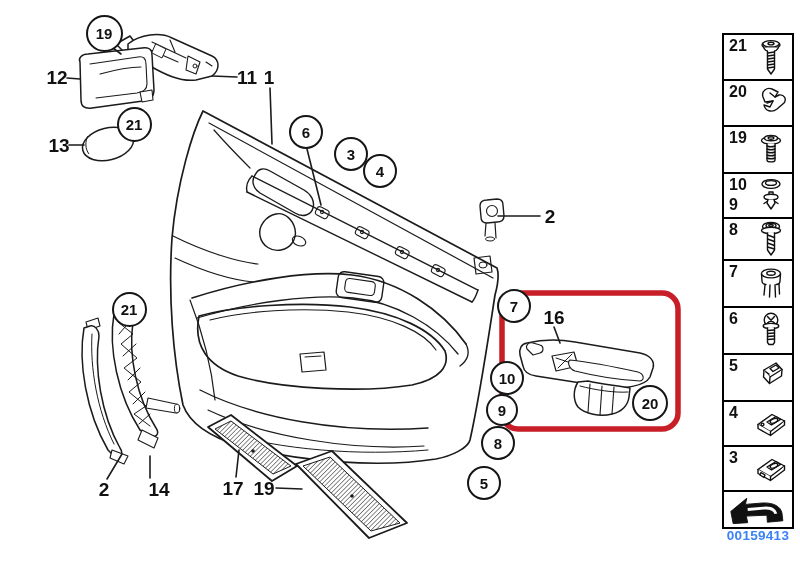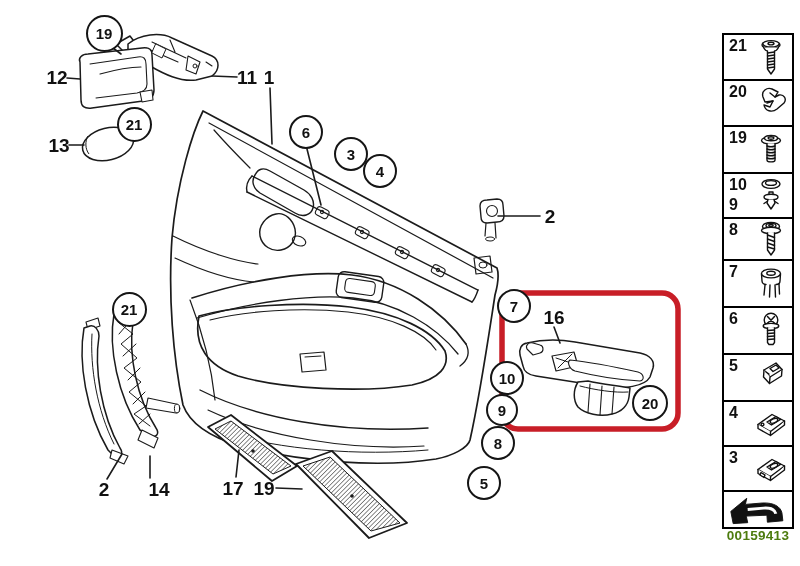--- a/index.html
+++ b/index.html
@@ -11,21 +11,21 @@
           font-weight:bold;font-size:15px;line-height:1;color:#111;cursor:pointer;}
   .plain-label{position:absolute;transform:translate(-50%,-50%);font-weight:bold;font-size:19px;
           line-height:1;color:#111;white-space:nowrap;cursor:pointer;}
   .legend{position:absolute;left:722px;top:0;width:74px;height:566px;}
   .legend-cell{position:absolute;left:0;width:72px;background:#fff;border:2px solid #000;
           box-sizing:border-box;}
   .legend-num{position:absolute;left:5px;font-weight:bold;font-size:16px;line-height:1;color:#111;}
   .legend-icon{position:absolute;right:1px;top:50%;transform:translateY(-50%);display:block;height:40px;}
   .legend-icon.wide{right:2px;height:30px;}
   .part-number{position:absolute;left:718px;top:528px;width:80px;text-align:center;
-          font-size:13.5px;font-weight:bold;letter-spacing:.3px;color:#4d7c0f;}
+          font-size:13.5px;font-weight:bold;letter-spacing:.3px;color:#3b82f6;}
 </style>
 </head>
 <body>
 
 <div class="canvas">
 
   <svg class="art" width="800" height="566" viewBox="0 0 800 566">
     <defs>
       <pattern id="hatch" patternUnits="userSpaceOnUse" width="3.2" height="3.2" patternTransform="rotate(45)">
         <line x1="0" y1="0" x2="0" y2="3.2" stroke="#2a2a2a" stroke-width="1.1"></line>

